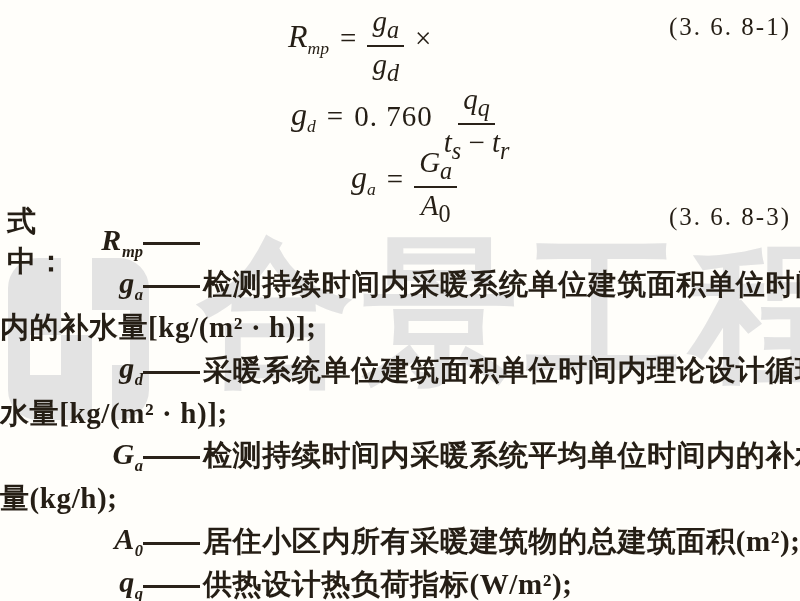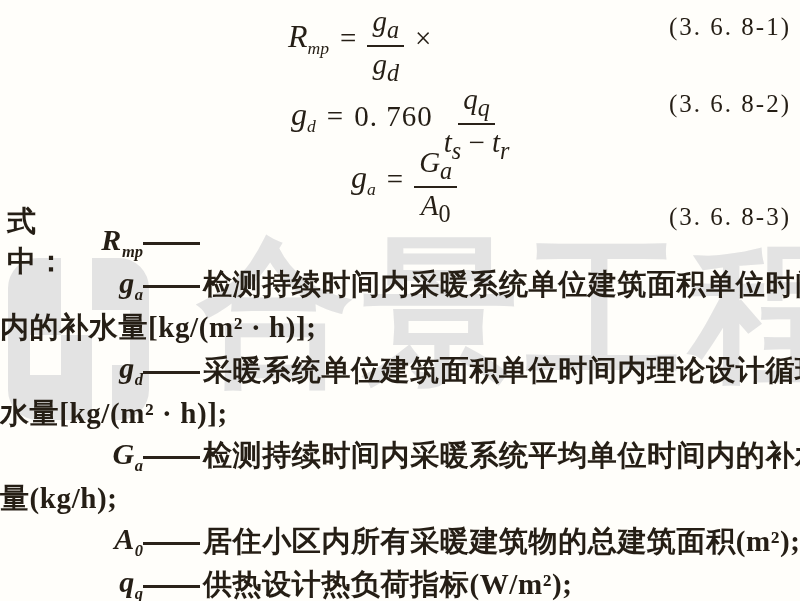--- a/index.html
+++ b/index.html
@@ -82,21 +82,20 @@
 
     <div class="formula" style="top:84px;left:291px;">
       <span class="sym tok"><span>g</span><sub>d</sub></span>
       <span class="op tok">=</span>
       <span class="val tok">0. 760</span>
       <span class="frac">
         <span class="num"><span>q</span><sub>q</sub></span>
         <span class="den"><span>t</span><sub>s</sub><span class="rom">&nbsp;</span><span class="rom">−</span><span class="rom">&nbsp;</span><span>t</span><sub>r</sub></span>
       </span>
     </div>
-    <div class="eqno" style="top:90px;">(3. 6. 8-2)</div>
 
     <div class="formula" style="top:147px;left:351px;">
       <span class="sym tok"><span>g</span><sub>a</sub></span>
       <span class="op tok">=</span>
       <span class="frac">
         <span class="num"><span>G</span><sub>a</sub></span>
         <span class="den"><span>A</span><sub class="rom">0</sub></span>
       </span>
     </div>
     <div class="eqno" style="top:163px;margin-top:40px;">(3. 6. 8-3)</div>

